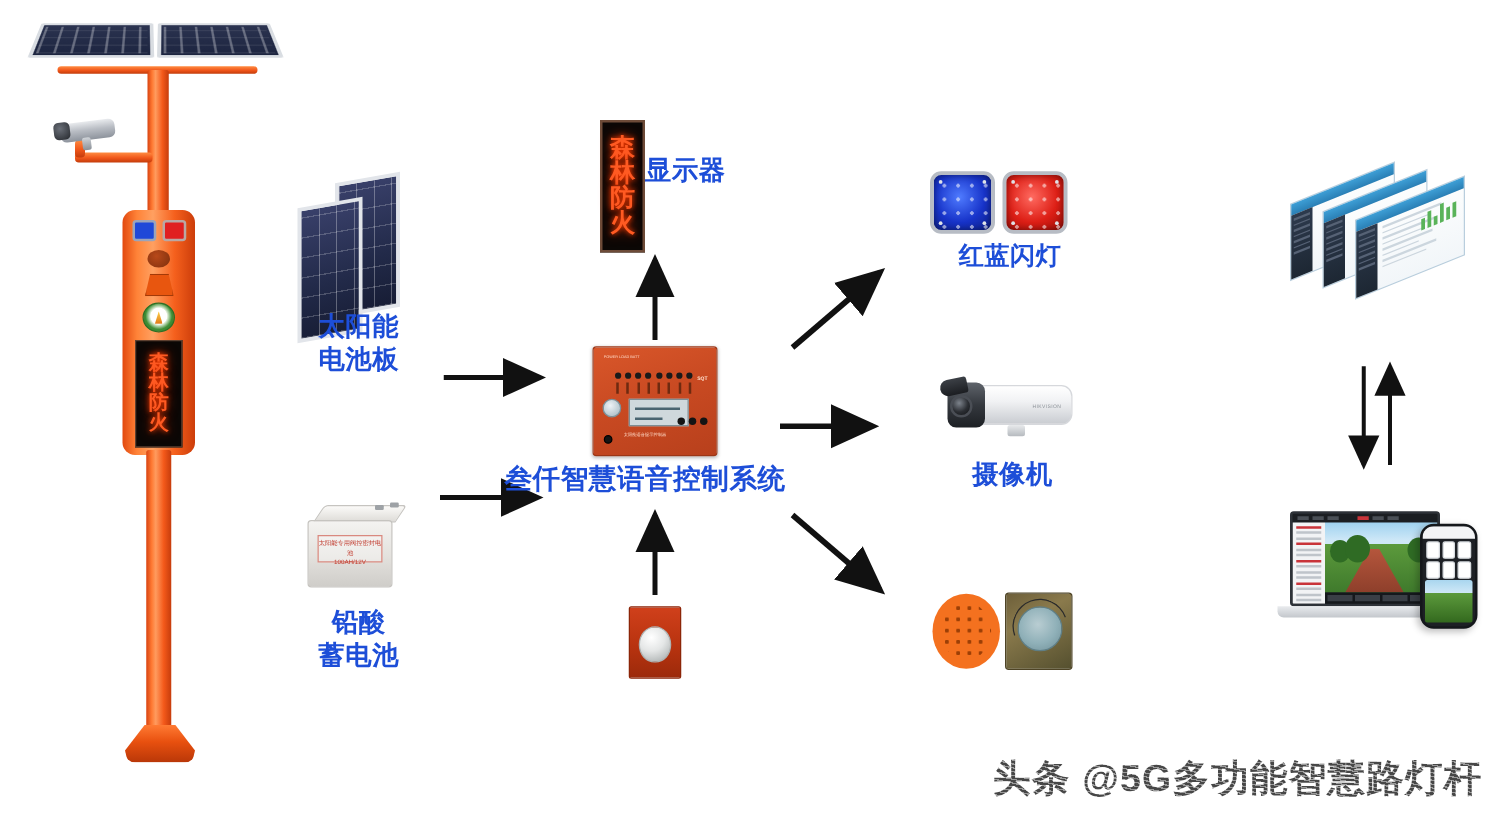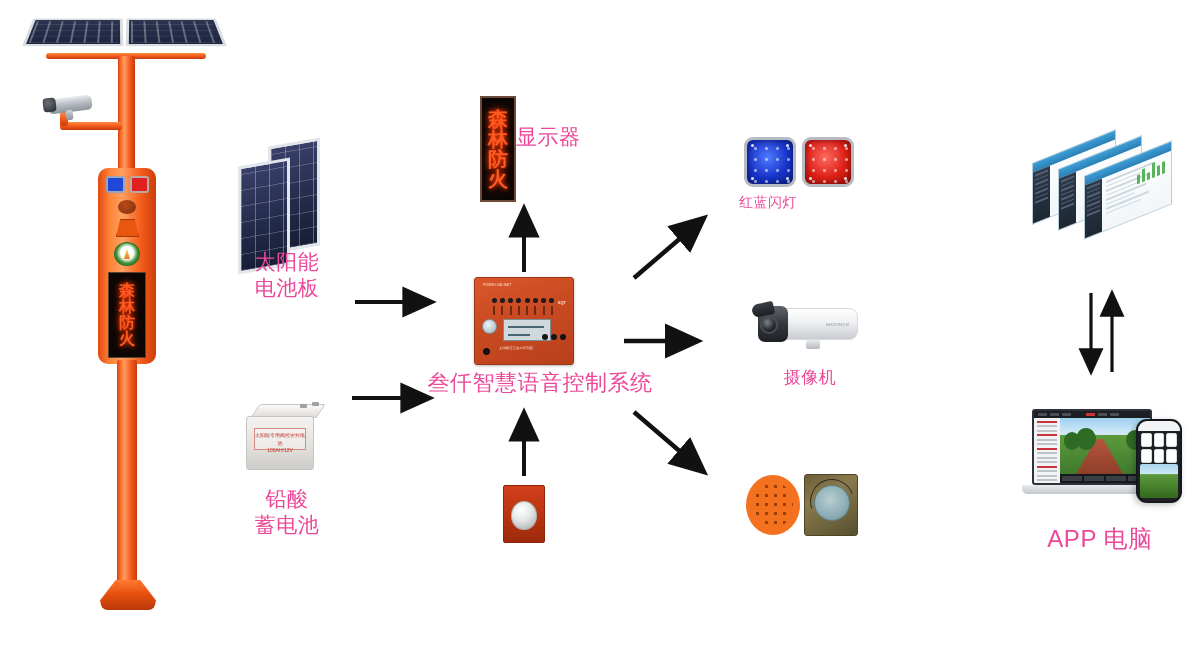--- a/index.html
+++ b/index.html
@@ -8,22 +8,22 @@
     background: #ffffff;
     font-family: "Liberation Sans", "DejaVu Sans", sans-serif;
     overflow: hidden;
   }
   #stage { position: relative; width: 1200px; height: 650px; background:#fff; }
 
   .node { position: absolute; }
   .caption {
     position: absolute;
     text-align: center;
-    font-weight: normal;
-    color: #ec4899;
+    font-weight: bold;
+    color: #1d4ed8;
     line-height: 1.18;
     white-space: pre-line;
     letter-spacing: 0.5px;
   }
 
   
   #pole-assembly { left: 18px; top: 0px; width: 250px; height: 640px; }
 
   .sp-panel {
     position: absolute;
@@ -463,21 +463,21 @@
 
     <div class="ctrl-dots" style="right:7px; top:56px;">
       <i></i>
       <i></i>
       <i></i>
     </div>
 
     <div class="ctrl-mini" style="left:24px; top:68px; font-size:3.4px;">太阳能语音提示控制器</div>
     <div class="ctrl-knob" style="left:8px; top:70px; width:7px; height:7px; background:#141414; border-color:#000;"></div>
   </div>
-  <div class="caption" style="left:408px; top:370px; width:264px; font-size:22px;">叁仟智慧语音控制系统</div>
+  <div class="caption" style="left:384px; top:370px; width:264px; font-size:22px;">叁仟智慧语音控制系统</div>
 
   <div class="node" style="left:495px; top:485px; width:60px; height:75px;">
     <div class="pir-plate" style="left:8px; top:0px; width:42px; height:58px;"></div>
     <div class="pir-dome" style="left:16px; top:16px; width:26px; height:29px;"></div>
   </div>
 
   <div class="fl-wrap" style="left:744px; top:137px;">
     <div class="fl blue">
       <div class="fl-screws">
         <i style="left:4px;top:4px;"></i>
@@ -488,31 +488,31 @@
     </div>
     <div class="fl red">
       <div class="fl-screws">
         <i style="left:4px;top:4px;"></i>
           <i style="right:4px;top:4px;"></i>
         <i style="left:4px;bottom:4px;"></i>
           <i style="right:4px;bottom:4px;"></i>
       </div>
     </div>
   </div>
-  <div class="caption" style="left:668px; top:194px; width:200px; font-size:14px;">红蓝闪灯</div>
+  <div class="caption" style="left:708px; top:194px; width:200px; font-size:20px;">红蓝闪灯</div>
 
   <div class="node" style="left:740px; top:300px; width:130px; height:60px;">
     <div class="bc-body" style="left:32px; top:8px; width:86px; height:32px;"></div>
     <div class="bc-brand" style="left:86px; top:22px;">HIKVISION</div>
     <div class="bc-front" style="left:18px; top:6px; width:30px; height:36px;"></div>
     <div class="bc-hood" style="left:12px; top:3px; width:22px; height:13px; transform: rotate(-12deg);"></div>
     <div class="bc-lens" style="left:20px; top:16px; width:18px; height:18px;"></div>
     <div class="bc-mount" style="left:66px; top:40px; width:14px; height:9px;"></div>
   </div>
-  <div class="caption" style="left:720px; top:368px; width:180px; font-size:17px;">摄像机</div>
+  <div class="caption" style="left:720px; top:368px; width:180px; font-size:21px;">摄像机</div>
 
   <div class="node" style="left:742px; top:472px; width:130px; height:70px;">
     <div class="spk-grille" style="left:4px; top:3px; width:54px; height:60px;"></div>
     <div class="spk-unit" style="left:62px; top:2px; width:54px; height:62px;">
       <div class="spk-cone" style="left:9px; top:10px; width:36px; height:36px;"></div>
       <div class="spk-wire" style="left:5px; top:4px; width:44px; height:44px; transform: rotate(25deg);"></div>
     </div>
   </div>
 
   <div class="node" style="left:1028px; top:132px; width:150px; height:110px;">
@@ -618,16 +618,16 @@
         <i></i>
           <i></i>
           <i></i>
           <i></i>
           <i></i>
           <i></i>
       </div>
       <div class="ph-video"></div>
     </div>
   </div>
-  <div class="caption" style="left:1010px; top:525px; width:180px; font-size:24px;">APP 电脑</div>
-
+
+  <div id="watermark">头条 @5G多功能智慧路灯杆</div>
 
 </div>
 
 </body></html>

